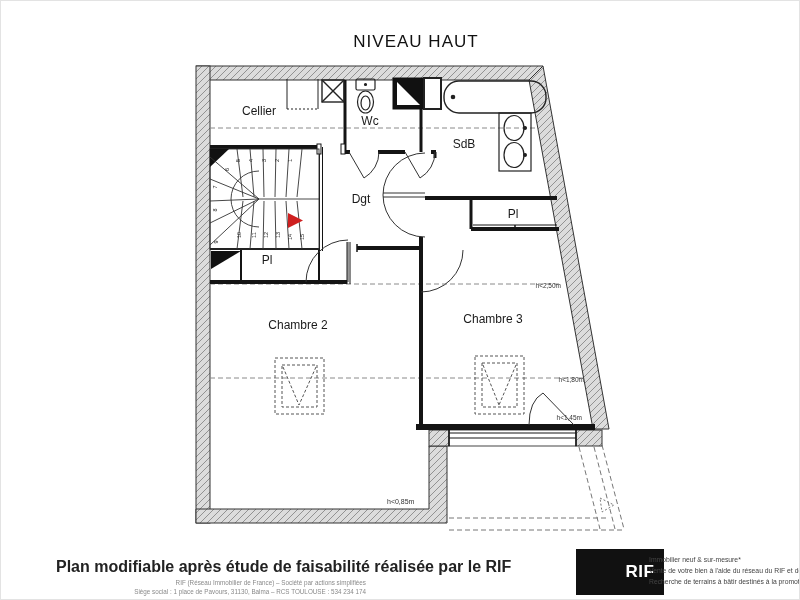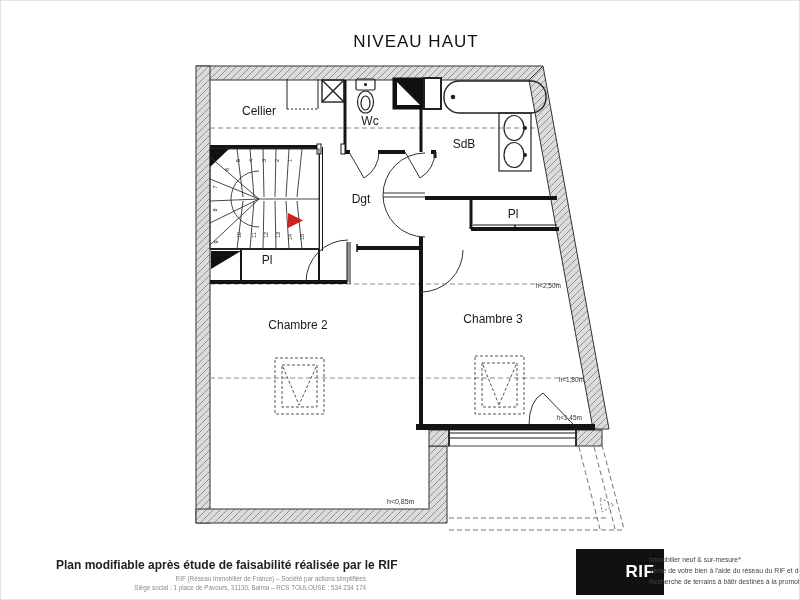--- a/index.html
+++ b/index.html
@@ -8,21 +8,21 @@
   .title{position:absolute;top:31px;left:16px;width:100%;text-align:center;
          font-size:17px;letter-spacing:1px;color:#111;}
   .plan-svg{position:absolute;top:0;left:0;}
   svg text{font-family:"Liberation Sans",sans-serif;fill:#1a1a1a;}
   .room-label{font-size:12px;}
   .meas-label{font-size:6.5px;fill:#333;}
   .meas-label-big{font-size:7px;fill:#333;}
   .step-num{font-size:5.5px;fill:#222;}
   .footer{position:absolute;left:0;top:543px;width:800px;height:57px;background:#fff;}
   .footer-left{position:absolute;left:55px;top:14px;width:310px;text-align:right;}
-  .footer-left .bold{font-size:12px;font-weight:bold;color:#222;margin-bottom:3px;white-space:nowrap;}
+  .footer-left .bold{font-size:16px;font-weight:bold;color:#222;margin-bottom:3px;white-space:nowrap;}
   .footer-left .sub{font-size:6.3px;color:#8a8a8a;line-height:8.5px;white-space:nowrap;}
   .logo{position:absolute;left:575px;top:5px;width:48px;height:46px;background:#111;
         color:#fff;display:flex;align-items:center;justify-content:center;
         font-weight:bold;font-size:17px;letter-spacing:.5px;padding-left:40px;}
   .footer-right{position:absolute;left:648px;top:10px;width:150px;}
   .footer-right div{font-size:6.8px;color:#444;line-height:11px;white-space:nowrap;}
 </style>
 </head>
 <body>
 

